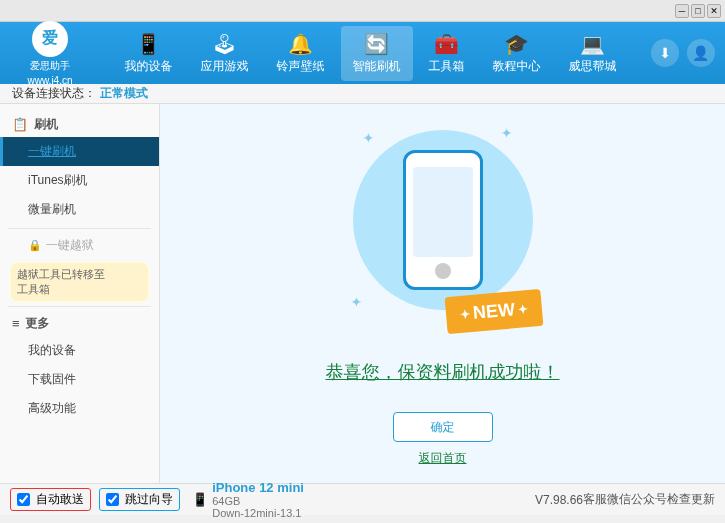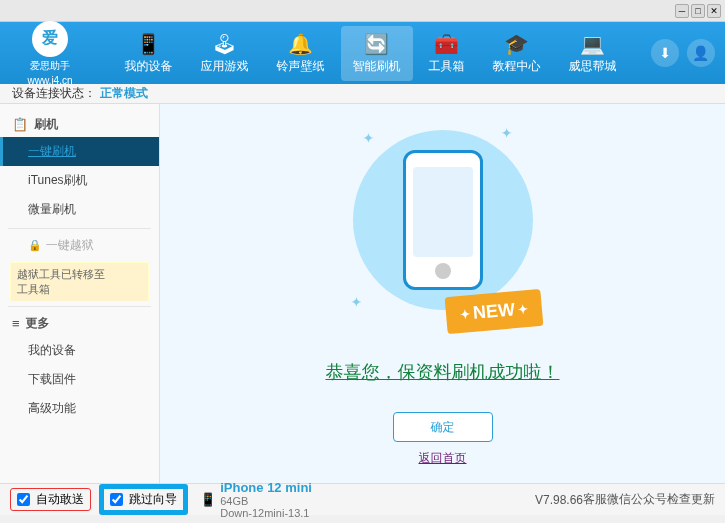--- a/index.html
+++ b/index.html
@@ -116,21 +116,21 @@
       border-left: 3px solid #2a9fd6;
       padding-left: 25px;
       text-decoration: underline;
     }
     .sidebar-divider { height: 1px; background: #e5e5e5; margin: 4px 8px; }
 
     .sidebar-notice {
       margin: 4px 10px;
       background: #fff3cd;
       border: 1px solid #ffc;
-      border-radius: 2px;
+      border-radius: 8px;
       padding: 4px 6px;
       font-size: 11px; color: #666;
     }
     .sidebar-disabled {
       padding: 4px 12px 4px 28px;
       font-size: 12px; color: #aaa;
       display: flex; align-items: center; gap: 4px;
     }
 
     
@@ -208,21 +208,21 @@
       border: 1px solid #2a9fd6;
       background: white;
       color: #2a9fd6;
       border-radius: 4px;
       cursor: pointer;
       font-size: 12px;
       display: flex; align-items: center; justify-content: center;
     }
     .again-link {
       margin-top: 8px;
-      color: #701a75;
+      color: #15803d;
       font-size: 12px;
       cursor: pointer;
       text-decoration: underline;
     }
 
     
     .bottom-bar {
       height: 32px;
       background: #f5f5f5;
       border-top: 1px solid #ddd;
@@ -360,21 +360,21 @@
 
     <div class="again-link">返回首页</div>
   </div>
 </div>
 
 <div class="bottom-bar">
   <div style="display:flex;align-items:center;gap:6px;border:1px solid #e33;padding:2px 6px;border-radius:3px;">
     <input type="checkbox" checked="" id="cb1" style="">
     <label for="cb1" style="cursor:pointer;">自动敢送</label>
   </div>
-  <div style="display:flex;align-items:center;gap:6px;border:5px solid #0ea5e9;padding:2px 6px;border-radius:3px;">
+  <div style="display:flex;align-items:center;gap:6px;border:1px solid #0ea5e9;padding:2px 6px;border-radius:3px;">
     <input type="checkbox" checked="" id="cb2" style="">
     <label for="cb2" style="cursor:pointer;">跳过向导</label>
   </div>
 
   <div style="margin-left:4px;display:flex;align-items:center;gap:4px;">
     <span style="color:#2a9fd6;font-size:13px;">📱</span>
     <div>
       <div class="device-name">iPhone 12 mini</div>
       <div class="device-sub">64GB</div>
       <div class="device-sub">Down-12mini-13.1</div>

